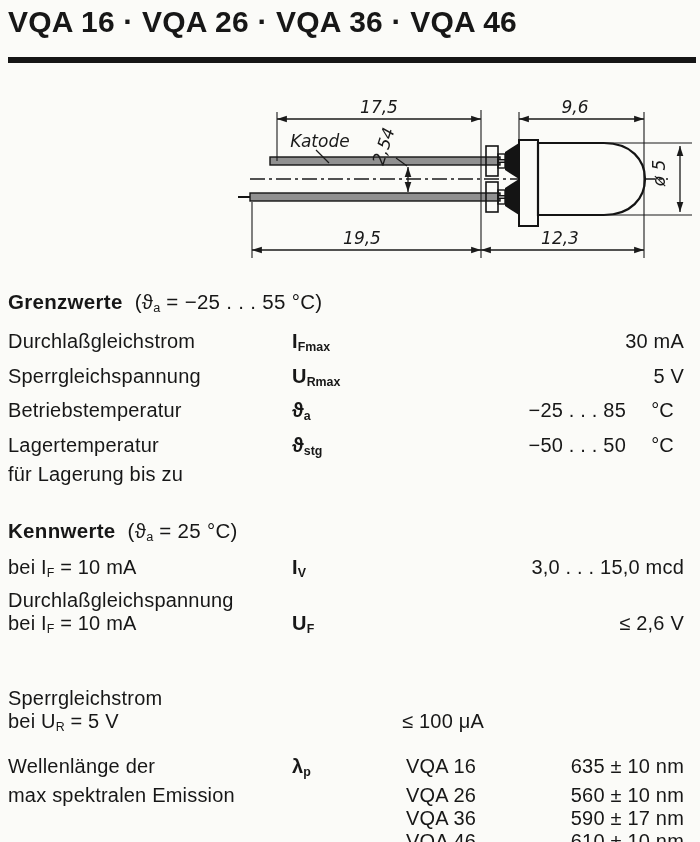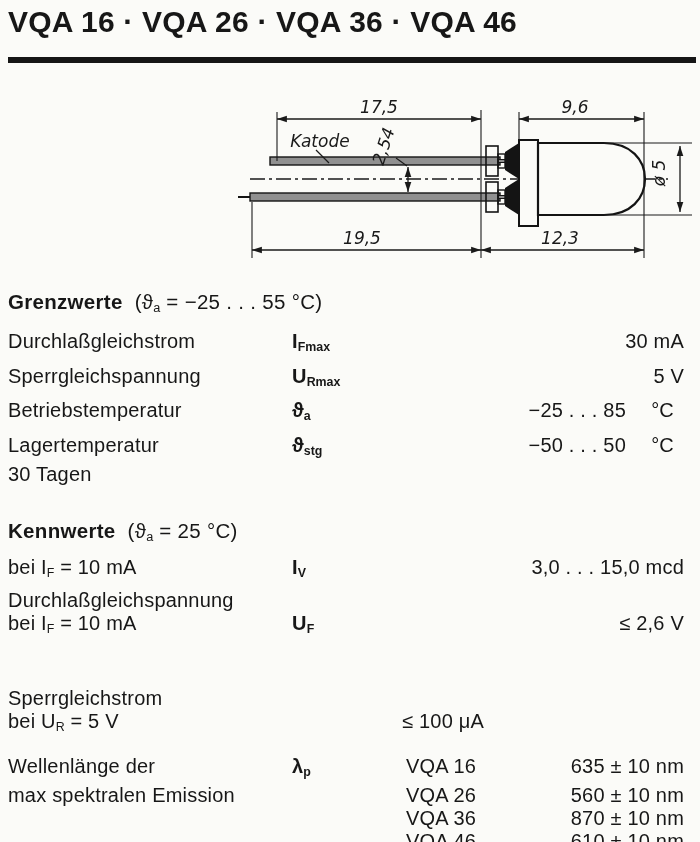--- a/index.html
+++ b/index.html
@@ -163,26 +163,21 @@
         </div>
       </div>
       <div class="spec-row">
         <div class="spec-line">
           <div class="c-label">Lagertemperatur</div>
           <div class="c-symbol">ϑ<sub>stg</sub></div>
           <div class="c-variant"></div>
           <div class="c-value"><span>−50 . . . 50</span><span class="u">°C</span></div>
         </div>
         <div class="spec-line">
-          <div class="c-symbol"></div>
-          <div class="c-variant"></div>
-          <div class="c-value"></div>
-        </div>
-        <div class="spec-line">
-          <div class="c-label">30 Tagen</div>
+          <div class="c-label">für Lagerung bis zu</div>
           <div class="c-symbol"></div>
           <div class="c-variant"></div>
           <div class="c-value"></div>
         </div>
       </div>
     </div>
 
   <h2 class="sec-header" id="k-header">
     <span>Kennwerte</span><span class="sec-cond">(ϑ<sub>a</sub> = 25 °C)</span>
   </h2>
@@ -232,21 +227,21 @@
         <div class="spec-line">
           <div class="c-label">max spektralen Emission</div>
           <div class="c-symbol"></div>
           <div class="c-variant">VQA 26</div>
           <div class="c-value"><span>560 ± 10 nm</span></div>
         </div>
         <div class="spec-line">
           <div class="c-label"></div>
           <div class="c-symbol"></div>
           <div class="c-variant">VQA 36</div>
-          <div class="c-value"><span>870 ± 10 nm</span></div>
+          <div class="c-value"><span>590 ± 17 nm</span></div>
         </div>
         <div class="spec-line">
           <div class="c-label"></div>
           <div class="c-symbol"></div>
           <div class="c-variant">VQA 46</div>
           <div class="c-value"><span>610 ± 10 nm</span></div>
         </div>
       </div>
       <div class="spec-row">
         <div class="spec-line">

